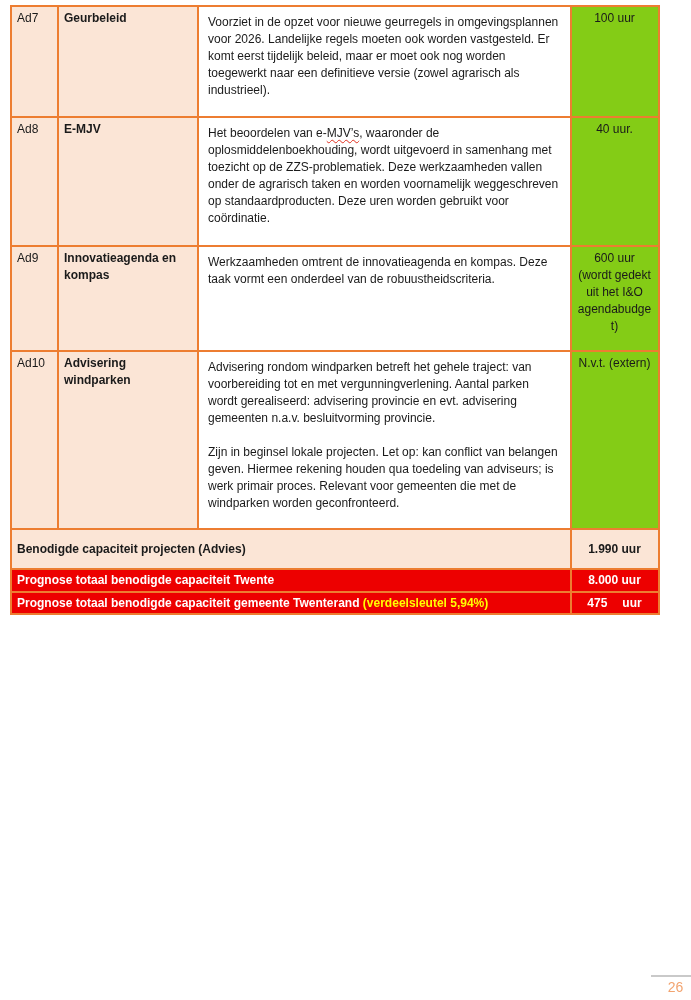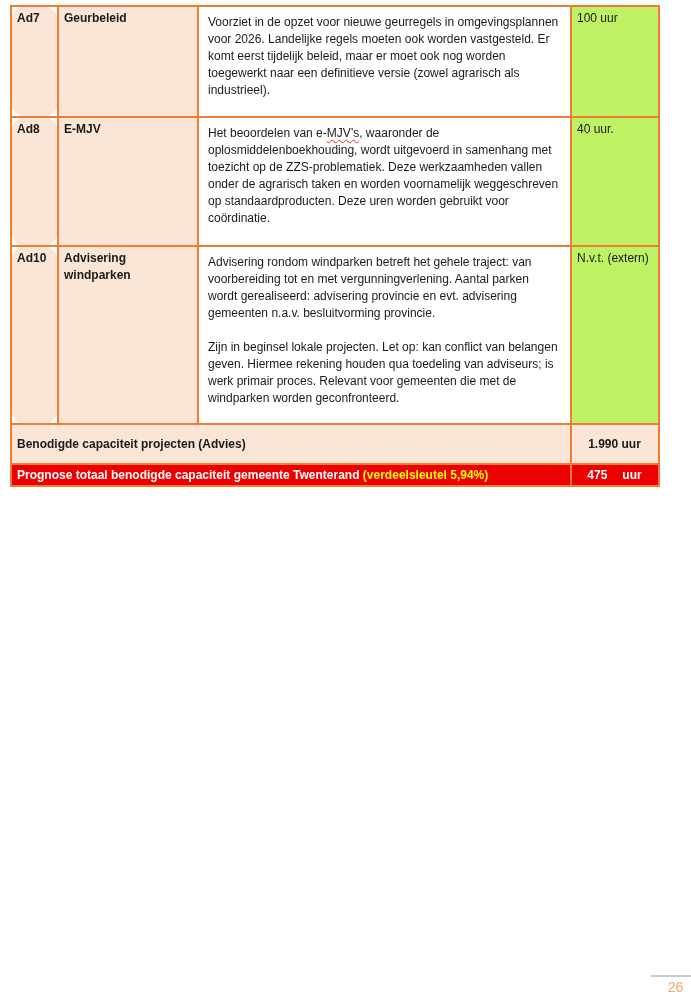--- a/index.html
+++ b/index.html
@@ -30,38 +30,37 @@
     line-height: 17px;
   }
   table.capacity td {
     border: 2px solid #ED7D31;
     vertical-align: top;
     padding: 3px 6px 3px 5px;
     overflow: hidden;
   }
   td.id-cell {
     background: #FBE5D6;
-    font-weight: bold;
+    font-weight: normal;
     padding-left: 6px;
-    border-radius: 15px;
   }
   td.title-cell {
     background: #FBE5D6;
     font-weight: bold;
     margin-left: 48px;
   }
   td.desc-cell {
     background: #ffffff;
     padding: 3px 10px 3px 7px;
   }
   td.desc-cell p { margin: 4px; }
   td.desc-cell p + p { margin-top: 17px; }
   td.hours-cell {
-    background: #bef264;
-    text-align: left;
+    background: #84cc16;
+    text-align: center;
     padding: 3px 7px;
     overflow-wrap: break-word;
     word-wrap: break-word;
   }
   .misspelled {
     text-decoration: underline wavy #e03020;
     text-decoration-thickness: 1px;
     text-underline-offset: 2px;
   }
   tr.summary-peach td {
@@ -124,36 +123,48 @@
 
       <tr style="height:129px">
         <td class="id-cell">Ad8</td>
         <td class="title-cell">E-MJV</td>
         <td class="desc-cell">
           <p><span>Het beoordelen van e-</span><span class="misspelled">MJV’s</span><span>, waaronder de oplosmiddelenboekhouding, wordt uitgevoerd in samenhang met toezicht op de ZZS-problematiek. Deze werkzaamheden vallen onder de agrarisch taken en worden voornamelijk weggeschreven op standaardproducten. Deze uren worden gebruikt voor coördinatie.</span></p>
         </td>
         <td class="hours-cell">40 uur.</td>
       </tr>
 
+      <tr style="height:105px">
+        <td class="id-cell">Ad9</td>
+        <td class="title-cell">Innovatieagenda en kompas</td>
+        <td class="desc-cell">
+          <p>Werkzaamheden omtrent de innovatieagenda en kompas. Deze taak vormt een onderdeel van de robuustheidscriteria.</p>
+        </td>
+        <td class="hours-cell">600 uur (wordt gedekt uit het I&amp;O agendabudget)</td>
+      </tr>
 
       <tr style="height:178px">
         <td class="id-cell">Ad10</td>
         <td class="title-cell">Advisering windparken</td>
         <td class="desc-cell">
           <p>Advisering rondom windparken betreft het gehele traject: van voorbereiding tot en met vergunningverlening. Aantal parken wordt gerealiseerd: advisering provincie en evt. advisering gemeenten n.a.v. besluitvorming provincie.</p>
           <p>Zijn in beginsel lokale projecten. Let op: kan conflict van belangen geven. Hiermee rekening houden qua toedeling van adviseurs; is werk primair proces. Relevant voor gemeenten die met de windparken worden geconfronteerd.</p>
         </td>
         <td class="hours-cell">N.v.t. (extern)</td>
       </tr>
 
       <tr class="summary-peach" style="height:40px">
         <td class="summary-label" colspan="3">Benodigde capaciteit projecten (Advies)</td>
         <td class="summary-value">1.990 uur</td>
       </tr>
 
+      <tr class="summary-red" style="height:23px">
+        <td class="summary-label" colspan="3">Prognose totaal benodigde capaciteit Twente</td>
+        <td class="summary-value">8.000 uur</td>
+      </tr>
 
       <tr class="summary-red" style="height:22px">
         <td class="summary-label" colspan="3"><span>Prognose totaal benodigde capaciteit gemeente Twenterand</span> <span class="note-yellow">(verdeelsleutel 5,94%)</span></td>
         <td class="summary-value value-yellow">
           <span class="value-split">
               <span>475</span>
               <span>uur</span>
             </span>
         </td>
       </tr>

